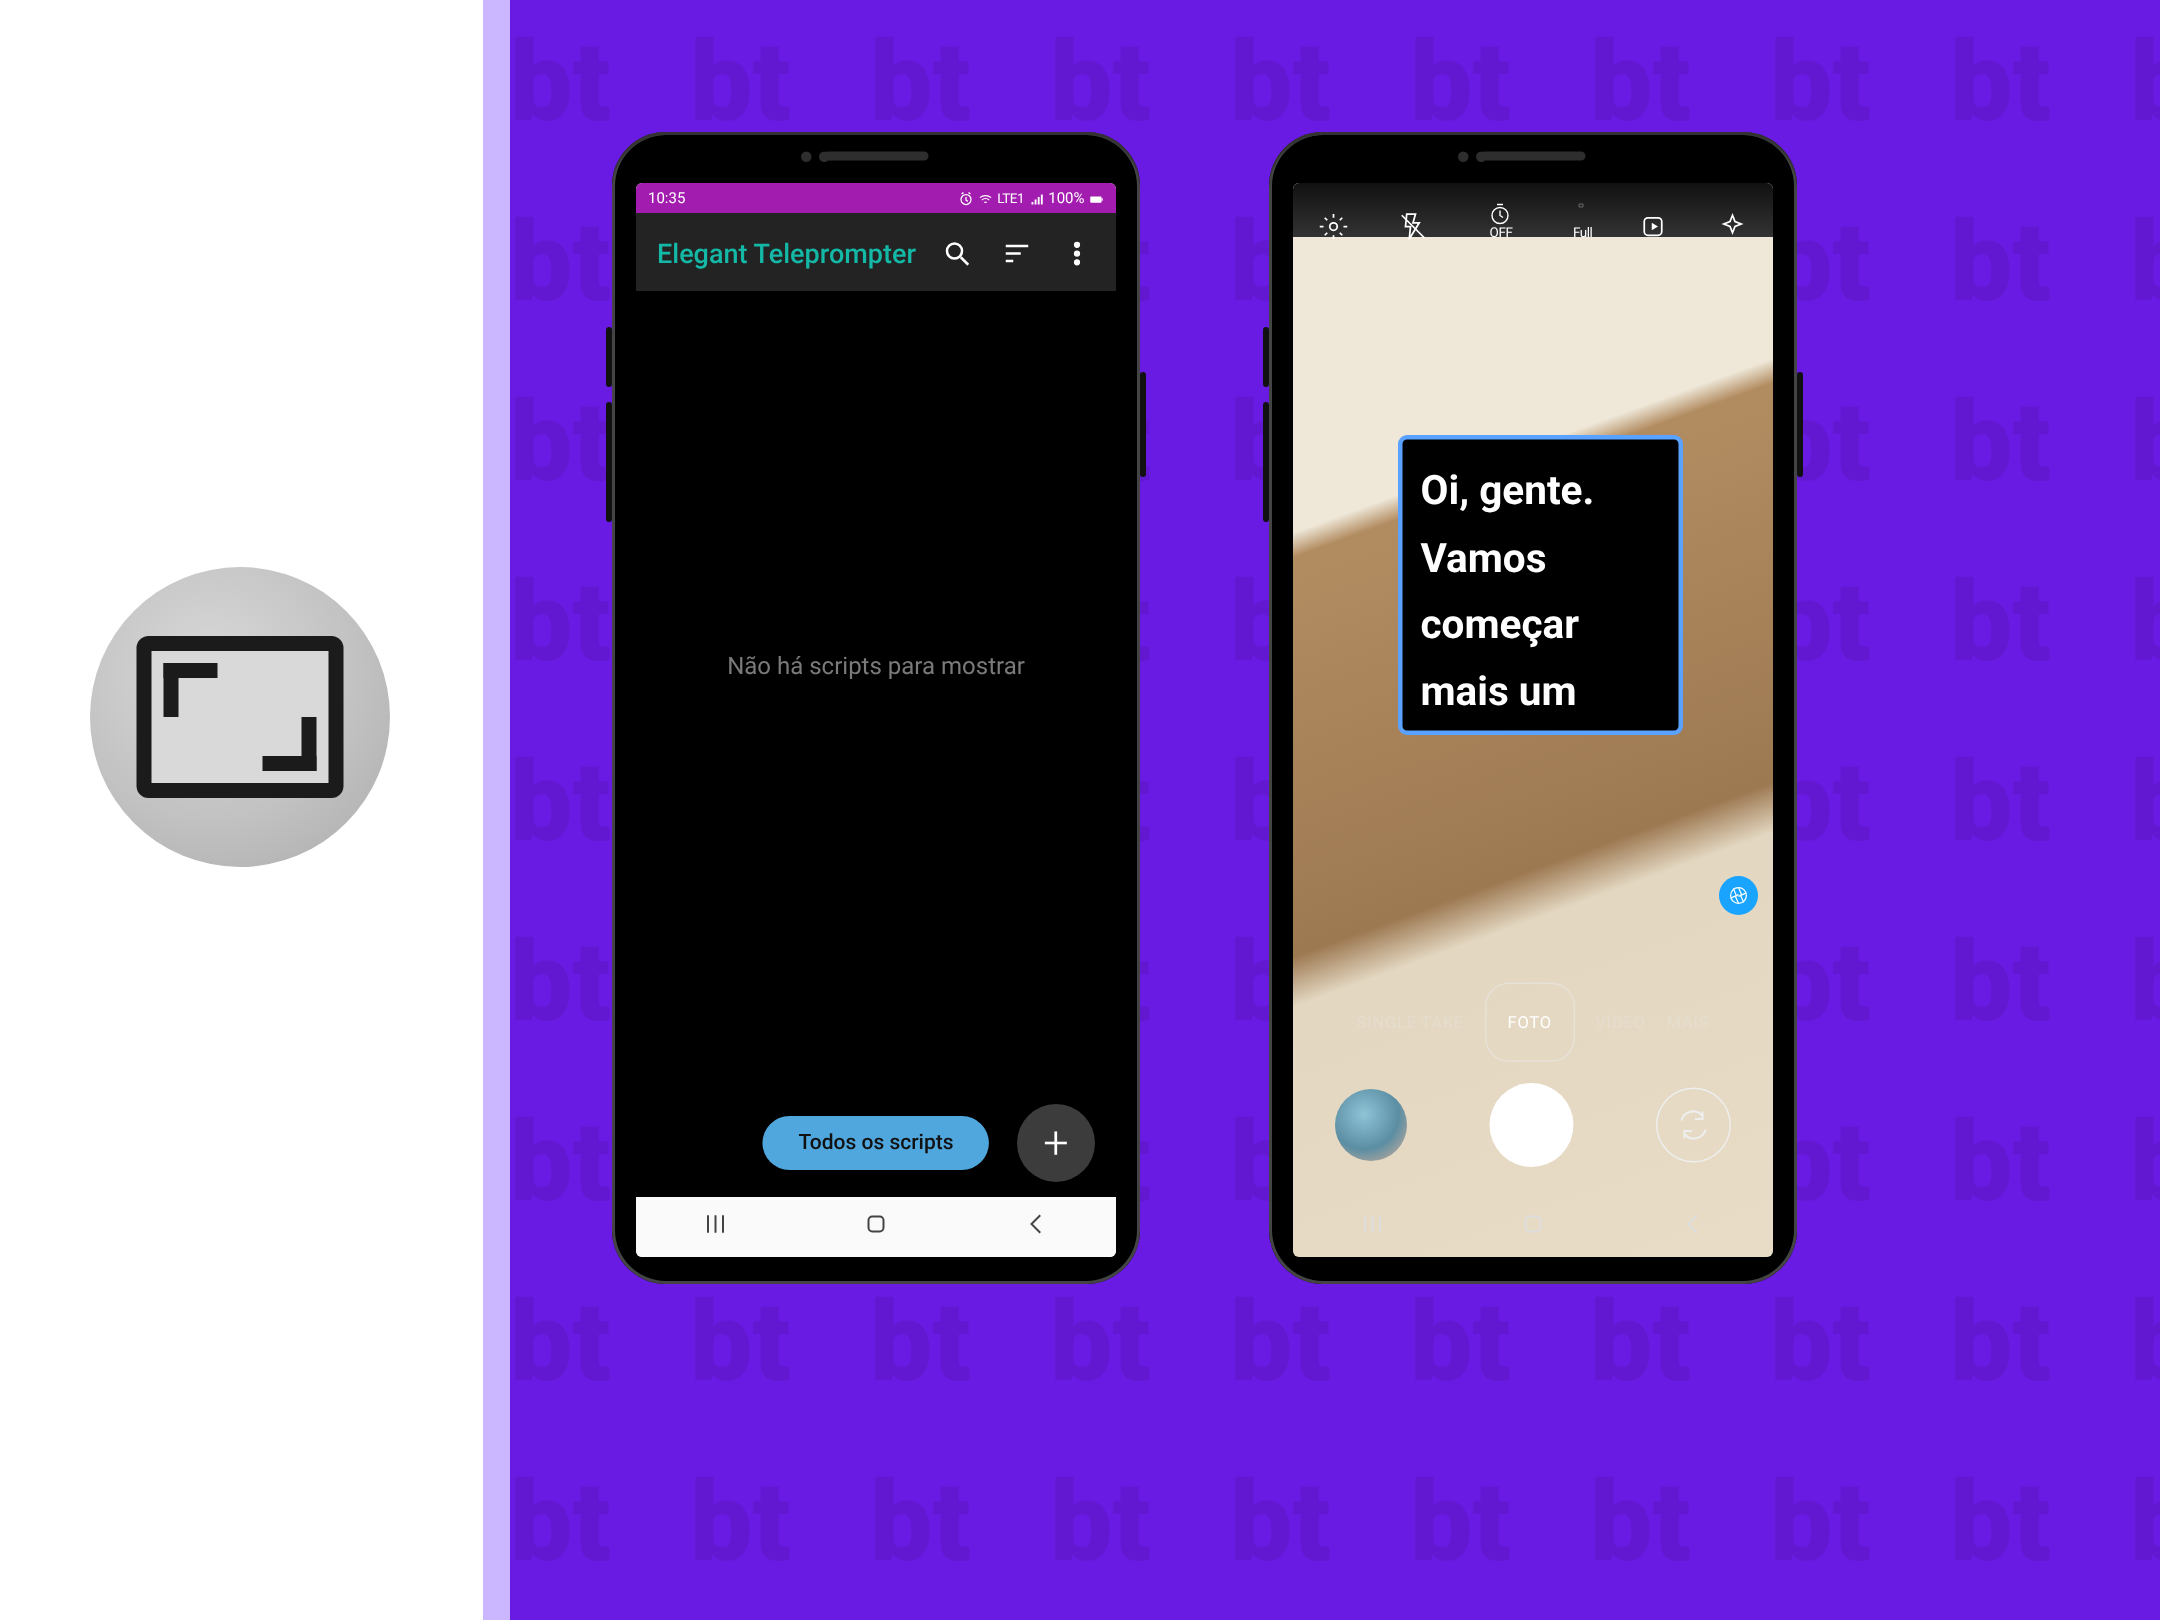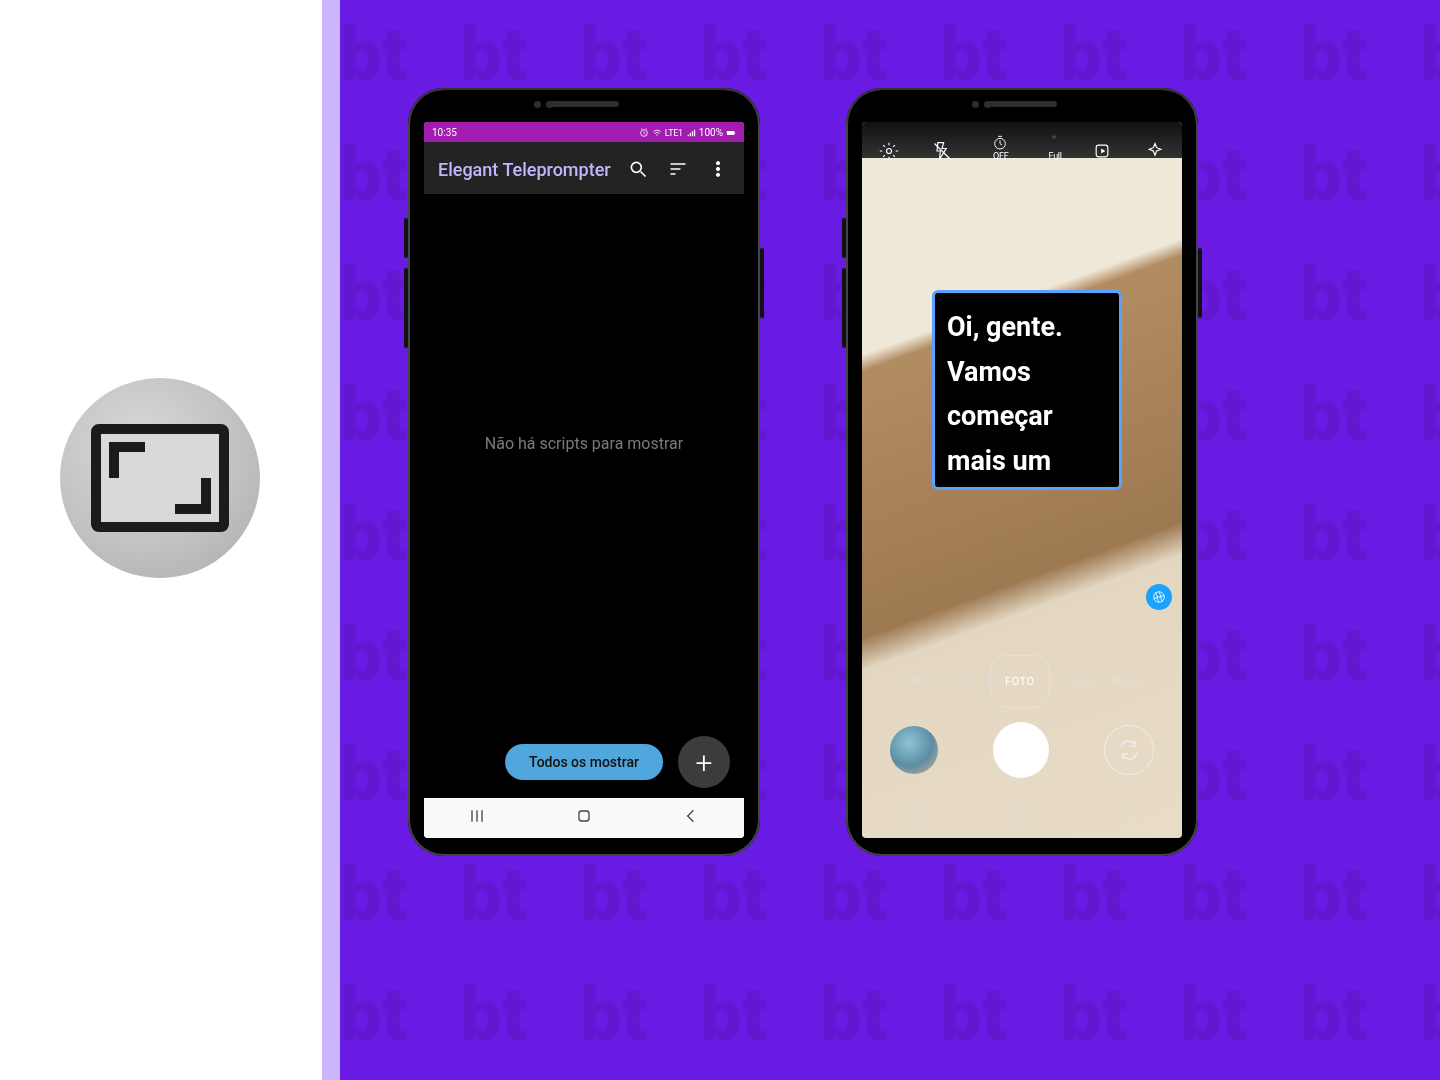--- a/index.html
+++ b/index.html
@@ -32,21 +32,21 @@
   .side-r1{right:-4px;top:160px;width:4px;height:70px}
 
   
   .screen{position:absolute;left:10px;right:10px;top:28px;bottom:12px;border-radius:4px;overflow:hidden}
 
   
   .p1 .screen{background:#e9e9e9}
   .statusbar{height:20px;background:#a21caf;color:#fff;font-size:10px;display:flex;align-items:center;justify-content:space-between;padding:0 8px}
   .statusbar .right{display:flex;align-items:flex-end;gap:3px}
   .statusbar svg{fill:#fff;height:10px;width:10px}
-  .appbar{height:54px;background:#232323;color:#c4b5fd;display:flex;align-items:center;padding:0 6px 16px 14px}
+  .appbar{height:54px;background:#232323;color:#14b8a6;display:flex;align-items:center;padding:0 6px 16px 14px}
   .appbar .title{font-size:18px;font-weight:500;flex:1}
   .appbar .ico{width:40px;height:40px;display:flex;align-items:center;justify-content:center}
   .appbar svg{fill:#fff;stroke:#fff}
   .body1{position:absolute;left:0;right:0;top:72px;bottom:40px;background:#000000}
   .empty-msg{position:absolute;left:0;right:0;top:240px;text-align:center;color:#7a7a7a;font-size:16px}
   .chip{position:absolute;left:50%;transform:translateX(-50%);bottom:18px;padding:10px 24px;border-radius:24px;background:#4fa7dd;color:#111;font-size:14px;font-weight:500}
   .fab{position:absolute;right:14px;bottom:10px;width:52px;height:52px;border-radius:50%;background:#3c3c3c;display:flex;align-items:center;justify-content:center;color:#fff;font-size:30px;font-weight:300;box-shadow:0 3px 6px rgba(0,0,0,.3)}
   .navbar{position:absolute;left:0;right:0;bottom:0;height:40px;background:#fafafa;display:flex;align-items:center;justify-content:space-around}
   .navbar svg{stroke:#444;fill:none;stroke-width:1.6}
 
@@ -147,21 +147,21 @@
               <svg width="20" height="20" viewBox="0 0 24 24">
                   <circle cx="12" cy="5" r="2"></circle>
                   <circle cx="12" cy="12" r="2"></circle>
                   <circle cx="12" cy="19" r="2"></circle>
                 </svg>
             </span>
           </div>
 
           <div class="body1">
             <div class="empty-msg">Não há scripts para mostrar</div>
-            <div class="chip">Todos os mostrar</div>
+            <div class="chip">Todos os scripts</div>
             <div class="fab">+</div>
           </div>
 
           <div class="navbar">
             <span><svg width="20" height="20" viewBox="0 0 24 24">
                   <line x1="6" y1="5" x2="6" y2="19"></line>
                   <line x1="12" y1="5" x2="12" y2="19"></line>
                   <line x1="18" y1="5" x2="18" y2="19"></line>
                 </svg></span>
             <span><svg width="20" height="20" viewBox="0 0 24 24">

